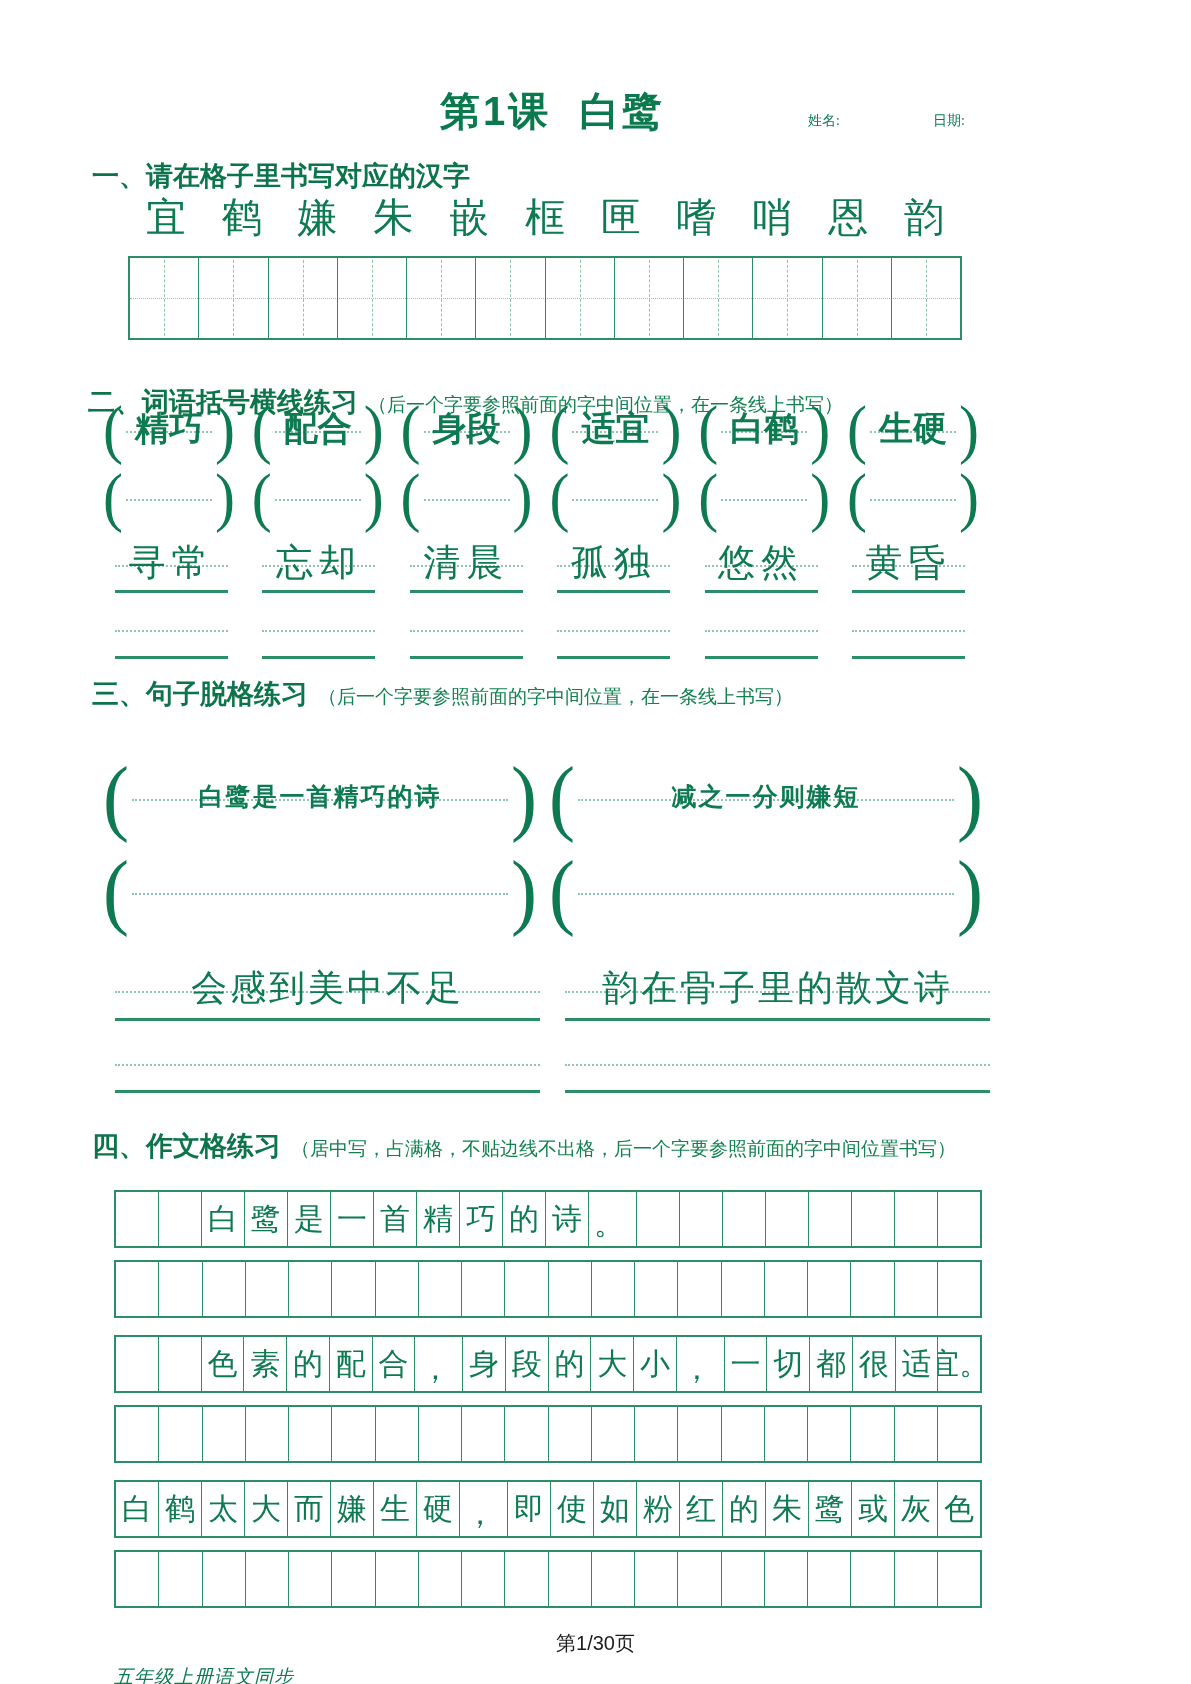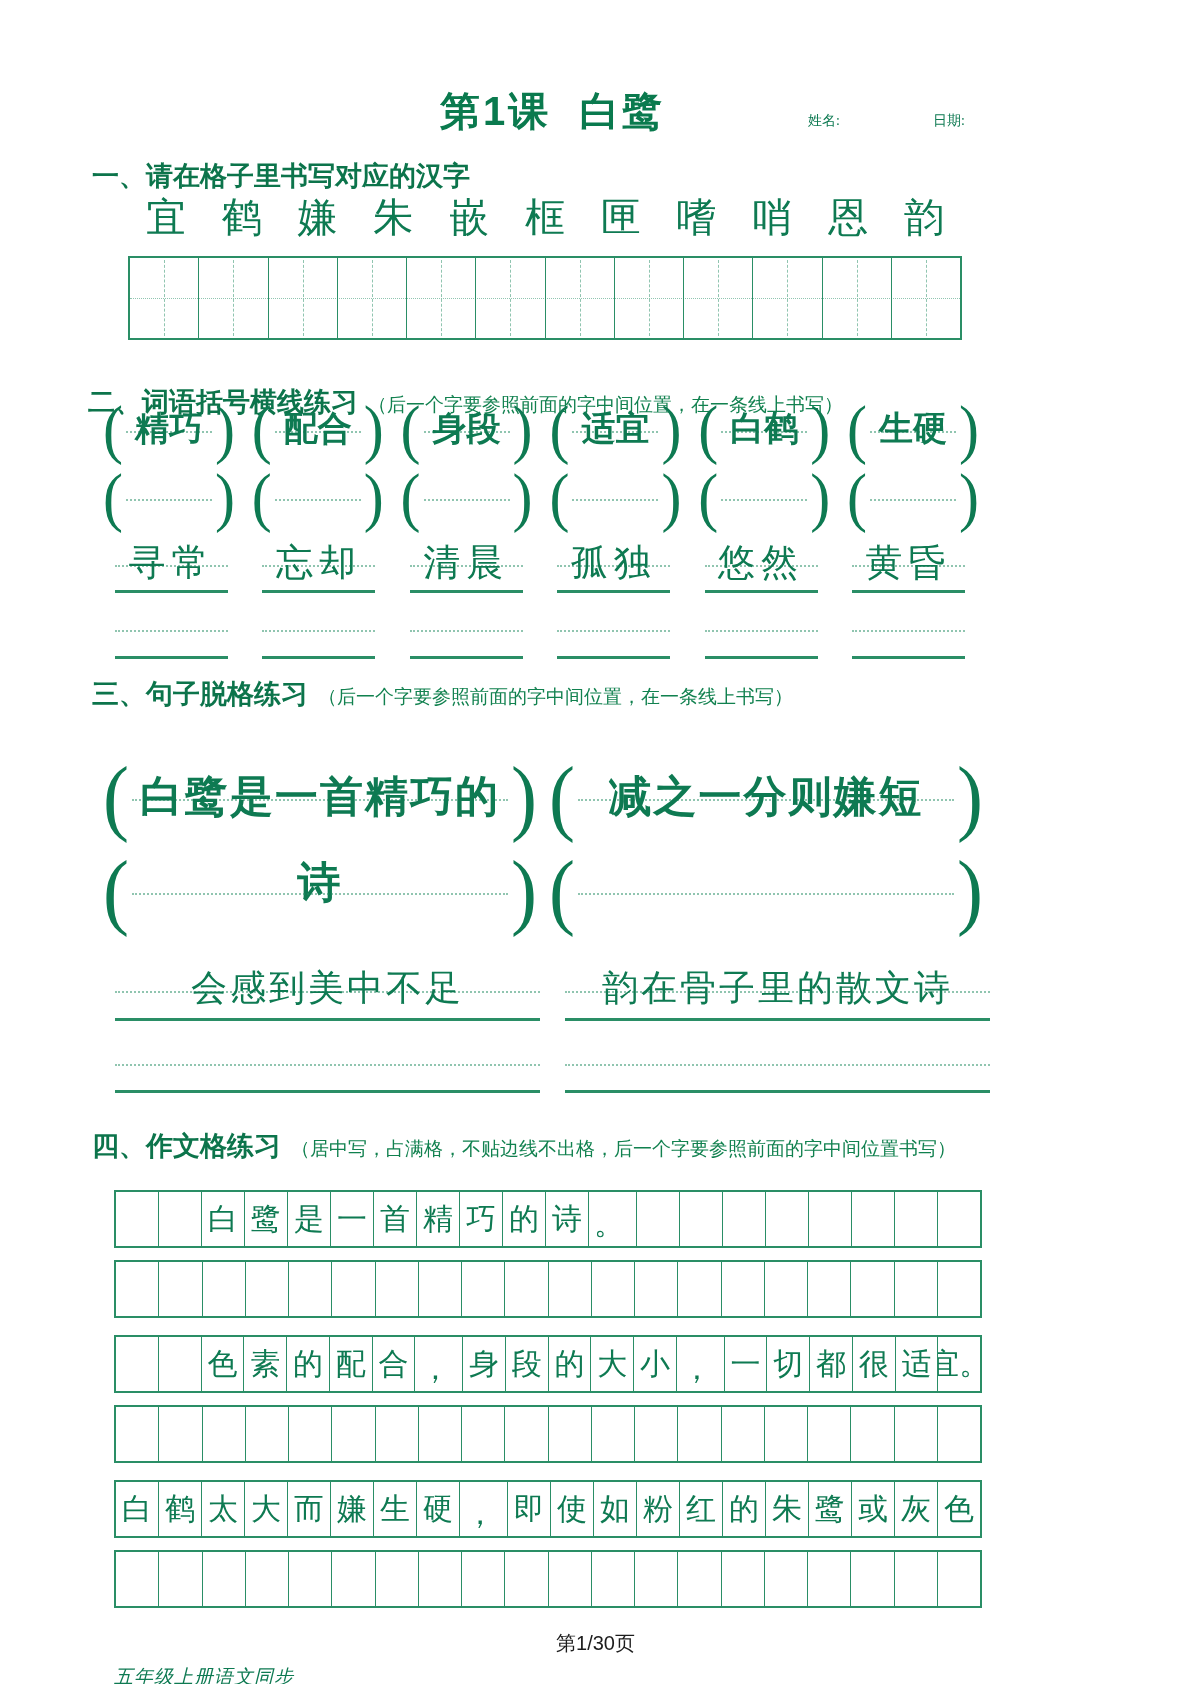--- a/index.html
+++ b/index.html
@@ -40,21 +40,21 @@
   .paren{color:var(--g);font-weight:400;transform:scaleY(1.08);}
   #bw .paren,#bwE .paren{font-size:60px;line-height:66px;}
   #sb .paren,#sbE .paren{font-size:78px;line-height:86px;}
   .bmid{position:relative;display:inline-block;font-weight:bold;}
   .bmid.w{width:92px;height:66px;}
   .bmid.s{width:382px;height:86px;}
   .bmid::before{content:"";position:absolute;left:3px;right:3px;border-top:2px dotted var(--gd);}
   .bmid.w::before{top:35px;} .bmid.s::before{top:45px;}
   .btext{position:relative;display:block;text-align:center;color:var(--g);}
   .bmid.w .btext{font-size:34px;line-height:66px;}
-  .bmid.s .btext{font-size:43px;line-height:86px;letter-spacing:2px;}
+  .bmid.s .btext{font-size:25px;line-height:86px;letter-spacing:2px;}
   
   .line-row{position:absolute;display:flex;justify-content:space-between;}
   #wl,#wlE{left:115px;width:850px;gap:20px;}
   #wl{top:538px;} #wlE{top:630px;}
   #sl,#slE{left:115px;width:875px;}
   #sl{top:960px;} #slE{top:1064px;}
   .lgroup{position:relative;border-bottom:3px solid var(--gl);}
   .lgroup.w{width:113px;height:52px;}
   .lgroup.s{width:425px;height:58px;}
   .lgroup::before{content:"";position:absolute;left:0;right:0;border-top:2px dotted var(--gd);}

